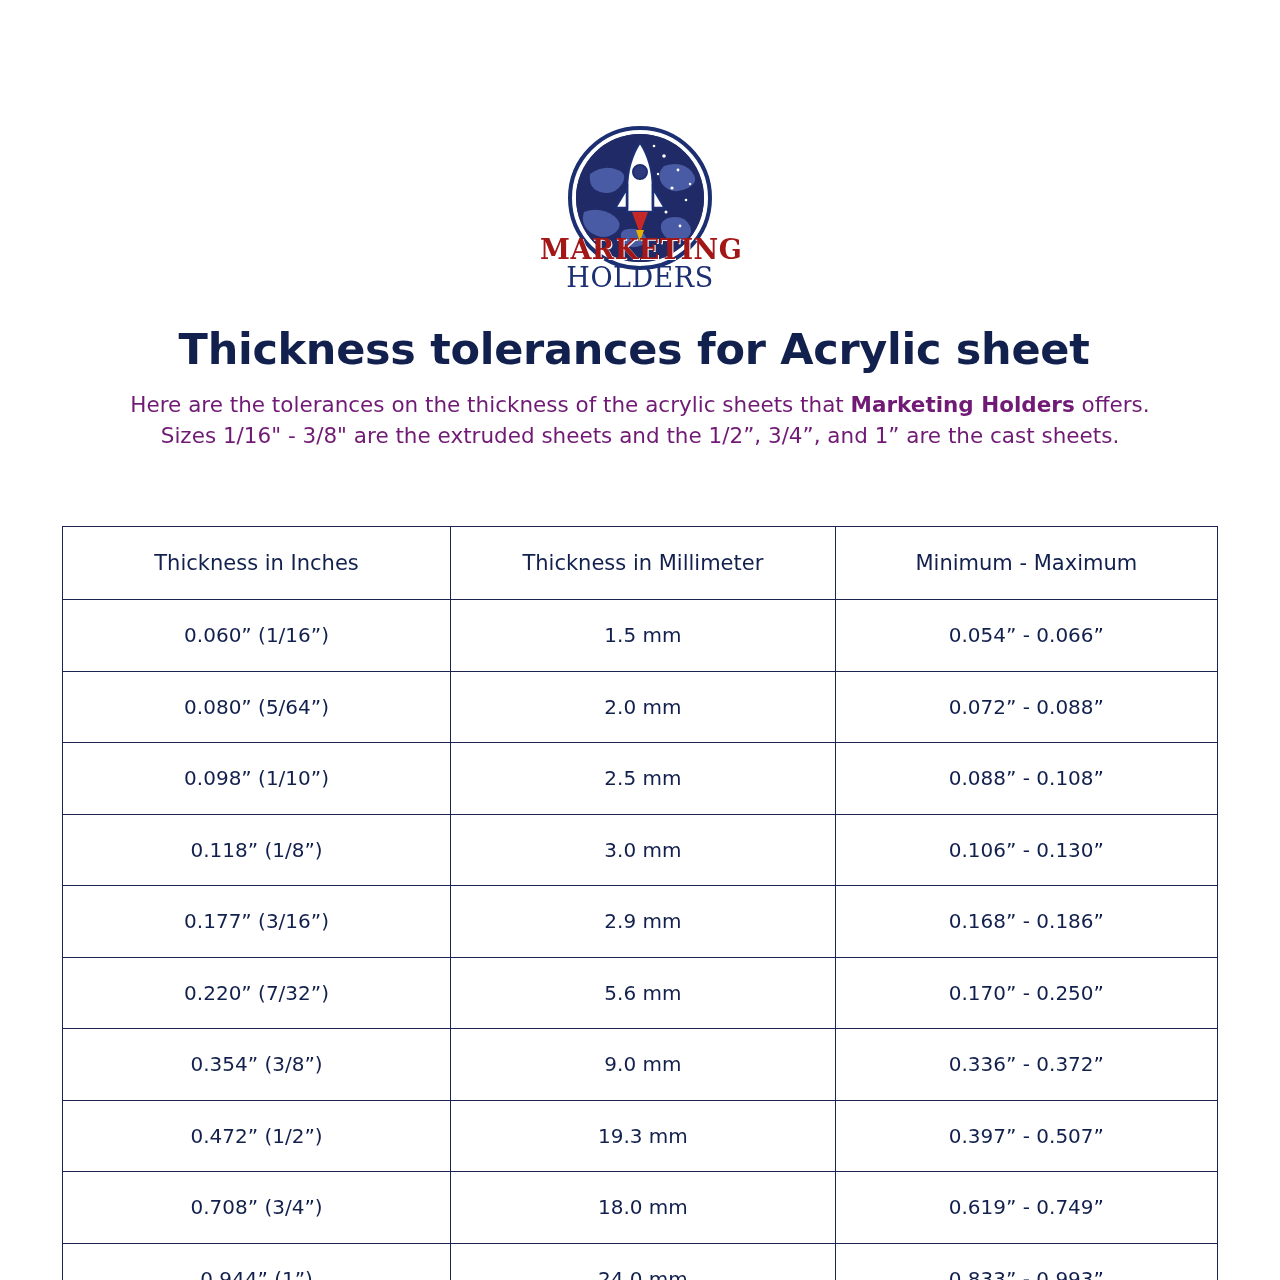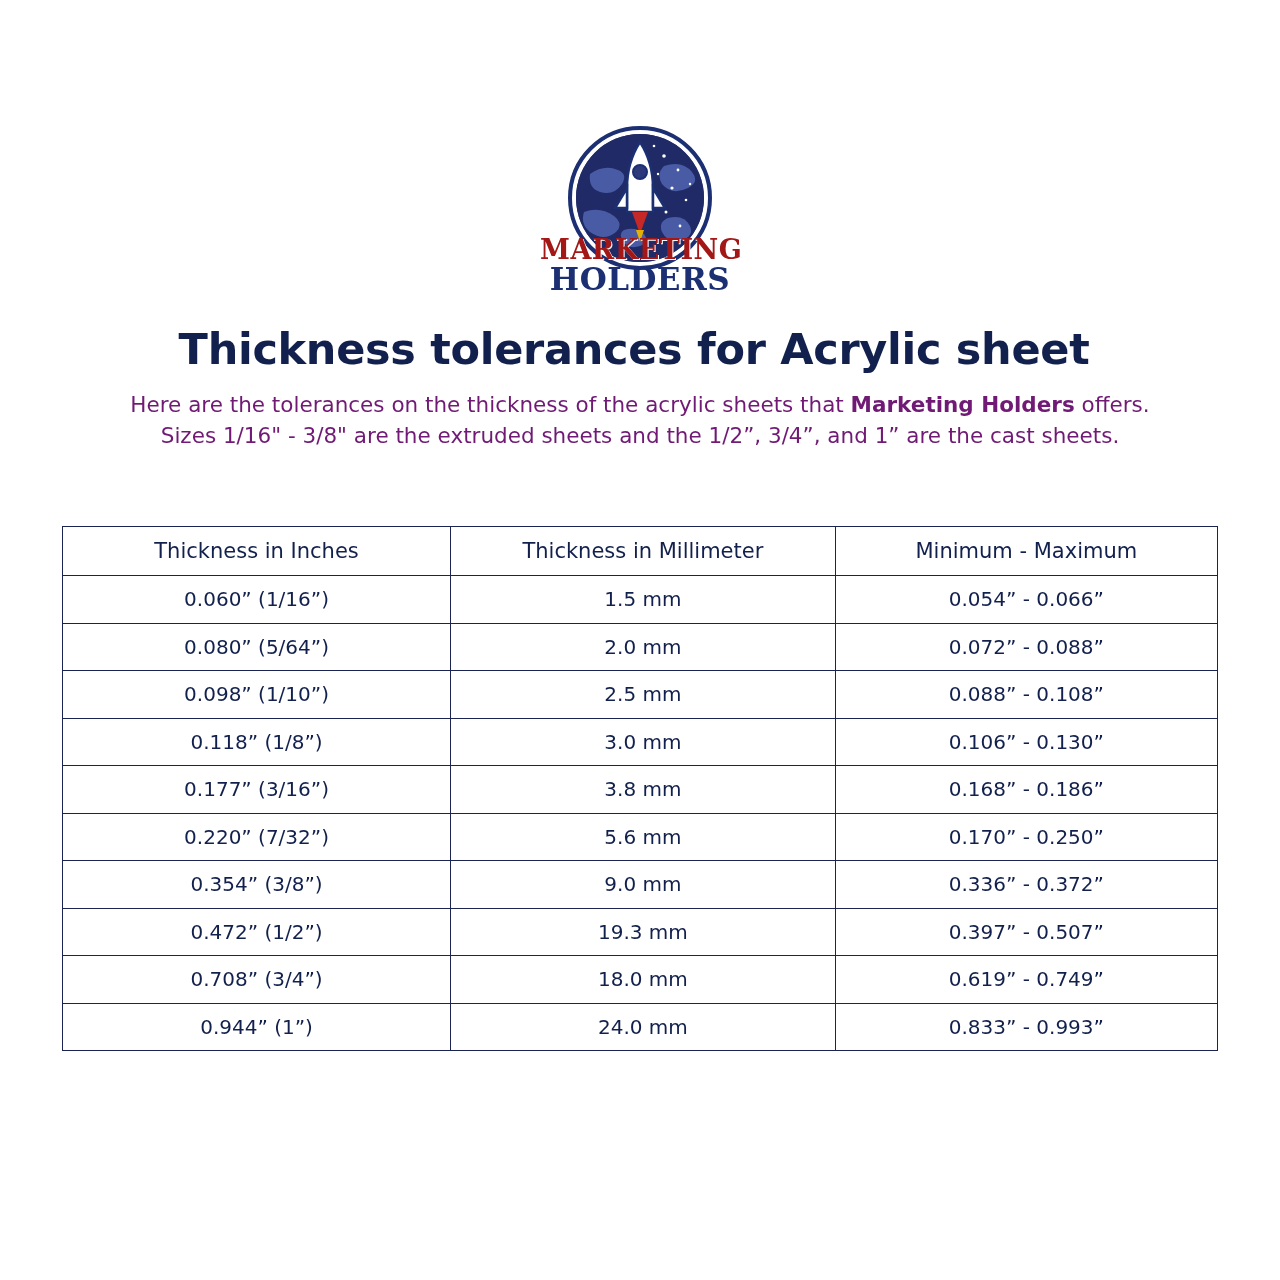--- a/index.html
+++ b/index.html
@@ -54,22 +54,22 @@
     font-family: "DejaVu Serif", "Liberation Serif", serif;
     font-weight: bold;
     font-size: 27px;
     letter-spacing: 0.5px;
     color: #a31717;
     text-shadow: 1px 1px 0 #ffffff;
   }
   .logo-text .hd {
     display: block;
     font-family: "DejaVu Serif", "Liberation Serif", serif;
-    font-weight: bold;
-    font-size: 31px;
+    font-weight: normal;
+    font-size: 27px;
     letter-spacing: 0.5px;
     color: #1b2f72;
     margin-top: 1px;
   }
 
   
   .title {
     margin: 18px 12px 0 0;
     text-align: center;
     font-size: 43px;
@@ -101,21 +101,21 @@
     width: 100%;
     table-layout: fixed;
   }
   table.tol th, table.tol td {
     border: 1.6px solid #1b2450;
     text-align: center;
     color: #12204d;
     font-size: 20px;
     font-weight: normal;
     height: 46.5px;
-    padding: 0;
+    padding: 12px;
     vertical-align: middle;
   }
   table.tol th {
     font-size: 21px;
     height: 48px;
   }
   col.c1 { width: 33.6%; }
   col.c2 { width: 33.3%; }
   col.c3 { width: 33.1%; }
 </style>
@@ -202,21 +202,21 @@
           <td>2.5 mm</td>
           <td>0.088” - 0.108”</td>
         </tr>
         <tr>
           <td>0.118” (1/8”)</td>
           <td>3.0 mm</td>
           <td>0.106” - 0.130”</td>
         </tr>
         <tr>
           <td>0.177” (3/16”)</td>
-          <td>3.8 mm</td>
+          <td>2.9 mm</td>
           <td>0.168” - 0.186”</td>
         </tr>
         <tr>
           <td>0.220” (7/32”)</td>
           <td>5.6 mm</td>
           <td>0.170” - 0.250”</td>
         </tr>
         <tr>
           <td>0.354” (3/8”)</td>
           <td>9.0 mm</td>

